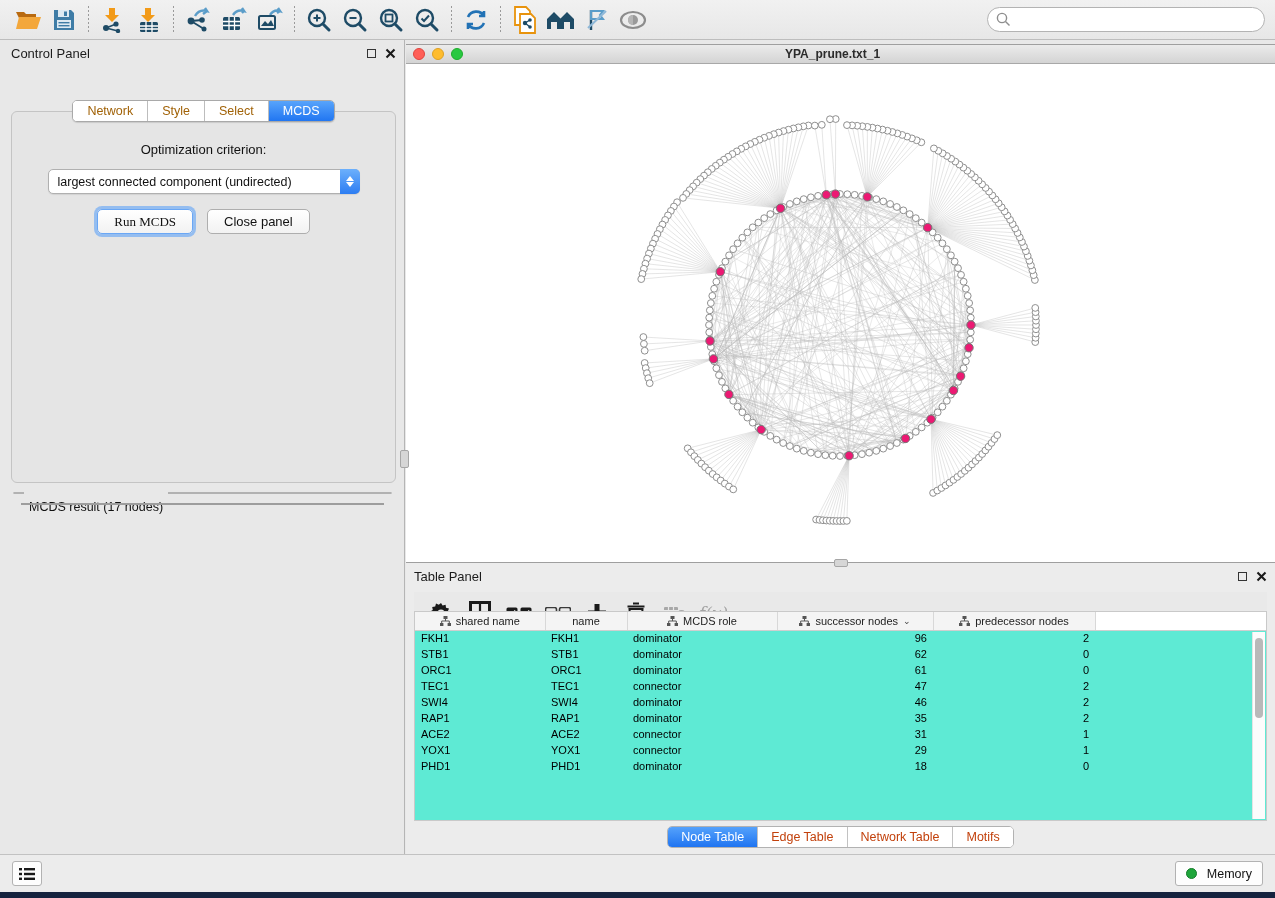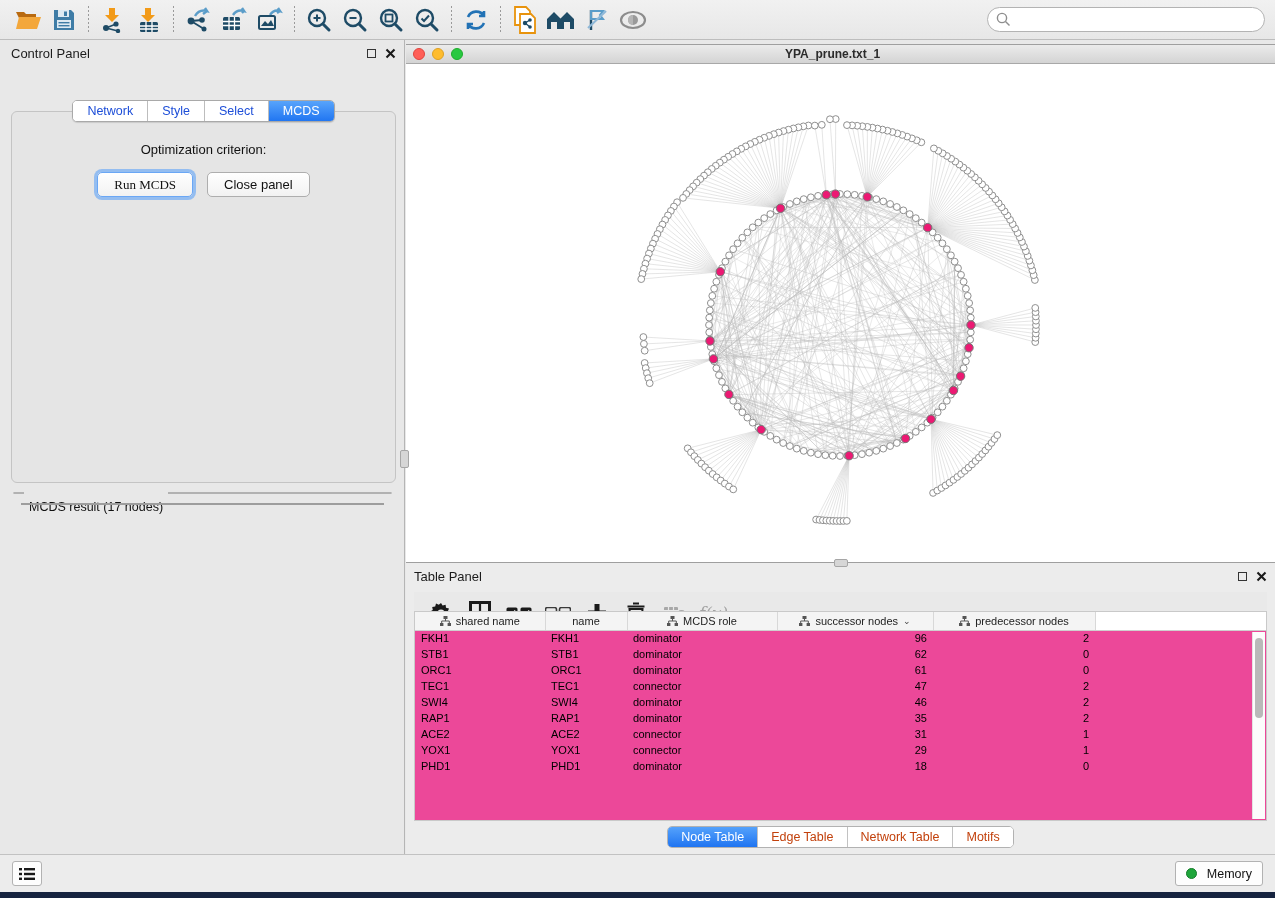--- a/index.html
+++ b/index.html
@@ -17,21 +17,21 @@
   .searchbox input { border:none; outline:none; flex:1; font-size:12px; margin-left:5px; background:transparent; }
 
   
   .control-panel { position:absolute; left:3px; top:40px; width:402px; bottom:38px; background:#e8e8e8; border-right:1px solid #b5b5b5; }
   .panel-titlebar { height:27px; display:flex; align-items:center; padding:0 8px; font-size:13px; color:#1c1c1c; }
   .panel-title { flex:1; }
   .panel-wicons { display:flex; gap:9px; align-items:center; }
   .float-ic { width:9px; height:9px; border:1.5px solid #333; display:inline-block; }
   .seg-tabs { position:absolute; left:0; right:0; top:33px; display:flex; justify-content:center; z-index:3; }
   .seg-group { display:flex; border:1px solid #a9a9a9; border-radius:5px; overflow:hidden; background:#fff; box-shadow:0 1px 1px rgba(0,0,0,.12); }
-  .seg { padding:3px 14px; font-size:12.5px; color:#1d4ed8; border-right:1px solid #bdbdbd; background:#fff; cursor:default; }
+  .seg { padding:3px 14px; font-size:12.5px; color:#a16207; border-right:1px solid #bdbdbd; background:#fff; cursor:default; }
   .seg:last-child { border-right:none; }
   .seg.selected { background:linear-gradient(180deg,#58a4fb,#2176f1); color:#fff; border-right:none; }
   .cp-content { position:absolute; left:8px; right:8px; top:44px; height:372px; background:#e5e5e5; border:1px solid #c4c4c4; border-radius:6px; }
   .opt-label { text-align:center; margin-top:30px; font-size:13px; color:#111; }
   .dropdown { margin:12px auto 0; width:312px; height:25px; background:#fff; border:1px solid #b0b0b0; border-radius:5px; display:flex; align-items:center; box-shadow:0 1px 1px rgba(0,0,0,.08); }
   .dropdown .dd-text { flex:1; font-size:12.5px; padding-left:9px; color:#111; white-space:nowrap; overflow:hidden; }
   .dd-stepper { width:20px; height:25px; margin-right:-1px; border-radius:0 5px 5px 0; background:linear-gradient(180deg,#6cb0fc,#2d7df2); display:flex; flex-direction:column; align-items:center; justify-content:center; gap:1px; }
   .dd-stepper .tri-up { width:0; height:0; border-left:4px solid transparent; border-right:4px solid transparent; border-bottom:5px solid #fff; }
   .dd-stepper .tri-dn { width:0; height:0; border-left:4px solid transparent; border-right:4px solid transparent; border-top:5px solid #fff; }
   .btn-row { display:flex; justify-content:center; gap:14px; margin-top:15px; }
@@ -52,21 +52,21 @@
   .net-title { position:absolute; left:0; right:16px; text-align:center; font-size:12px; font-weight:bold; color:#2b2b2b; }
   .net-canvas { position:absolute; left:0; right:0; top:19px; bottom:0; background:#fff; overflow:hidden; }
   .split-grip-h { position:absolute; left:50%; margin-left:-7px; bottom:-5px; width:14px; height:8px; background:#d6d6d6; border:1px solid #a6a6a6; border-radius:2px; z-index:4; }
   .split-grip-v { position:absolute; left:-6px; top:405px; width:9px; height:18px; background:#d6d6d6; border:1px solid #a6a6a6; border-radius:2px; z-index:4; }
 
   
   .table-panel { position:absolute; left:0; right:0; top:523px; bottom:0; background:#ececec; }
   .tp-toolbar { margin:2px 8px 0 8px; height:42px; background:#e9e9e9; display:flex; align-items:center; gap:9px; padding:0 12px; }
   .tp-ic { width:30px; height:30px; display:flex; align-items:center; justify-content:center; }
   .fx-label { font-family:"DejaVu Serif","Liberation Serif",serif; font-style:italic; font-size:17px; color:#a3a3a3; }
-  .tbl-wrap { position:absolute; left:8px; right:8px; top:48px; bottom:33px; background:#ec4899; border:1px solid #c9c9c9; overflow:hidden; }
+  .tbl-wrap { position:absolute; left:8px; right:8px; top:48px; bottom:33px; background:#5eead4; border:1px solid #c9c9c9; overflow:hidden; }
   table.datatable { border-collapse:collapse; width:100%; table-layout:fixed; }
   table.datatable th { background:#f4f4f4; border-right:1px solid #d8d8d8; border-bottom:1px solid #cfcfcf; font-size:11px; font-weight:normal; color:#222; height:18px; padding:0 4px; white-space:nowrap; overflow:hidden; }
   table.datatable td { font-size:11px; color:#000; height:16px; padding:0 6px; white-space:nowrap; overflow:hidden; }
   td.num { text-align:right; padding-right:22px; }
   .th-inner { display:flex; align-items:center; justify-content:center; gap:5px; }
   .sort-ch { font-size:9px; color:#444; }
   .tbl-scroll { position:absolute; right:1px; top:20px; width:13px; bottom:1px; background:#fcfcfc; border-left:1px solid #e4e4e4; }
   .tbl-thumb { position:absolute; left:2px; top:6px; width:8px; height:80px; background:#b9b9b9; border-radius:4px; }
   .tp-tabs { position:absolute; left:0; right:0; bottom:6px; display:flex; justify-content:center; }
   .tp-seg-group { display:flex; border:1px solid #b2b2b2; border-radius:5px; overflow:hidden; background:#fff; }
@@ -243,20 +243,27 @@
       <div class="seg-tabs" id="cp-tabs">
           <div class="seg-group">
             <span class="seg">Network</span>
             <span class="seg">Style</span>
             <span class="seg">Select</span>
             <span class="seg selected">MCDS</span>
           </div>
         </div>
       <div class="cp-content">
         <div class="opt-label">Optimization criterion:</div>
+        <div class="dropdown">
+          <span class="dd-text">largest connected component (undirected)</span>
+          <span class="dd-stepper">
+              <span class="tri-up"></span>
+              <span class="tri-dn"></span>
+            </span>
+        </div>
         <div class="btn-row">
           <button class="mac-btn focused">Run MCDS</button>
           <button class="mac-btn">Close panel</button>
         </div>
       </div>
       <div class="results-group">
         <span class="results-legend">MCDS result (17 nodes)</span>
         <div class="results-list">
           <div class="results-inner" id="results-list-inner"></div>
           <div class="results-scroll"></div>

